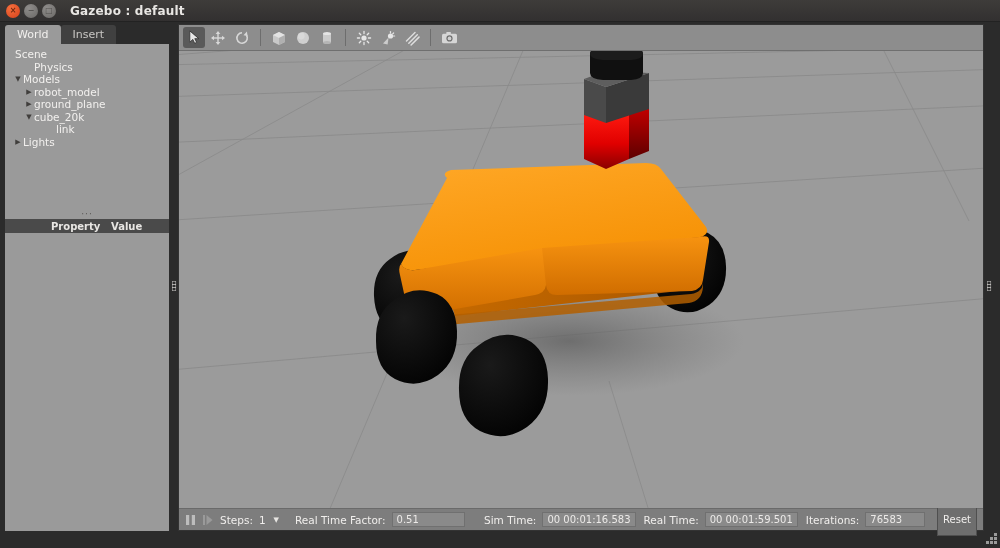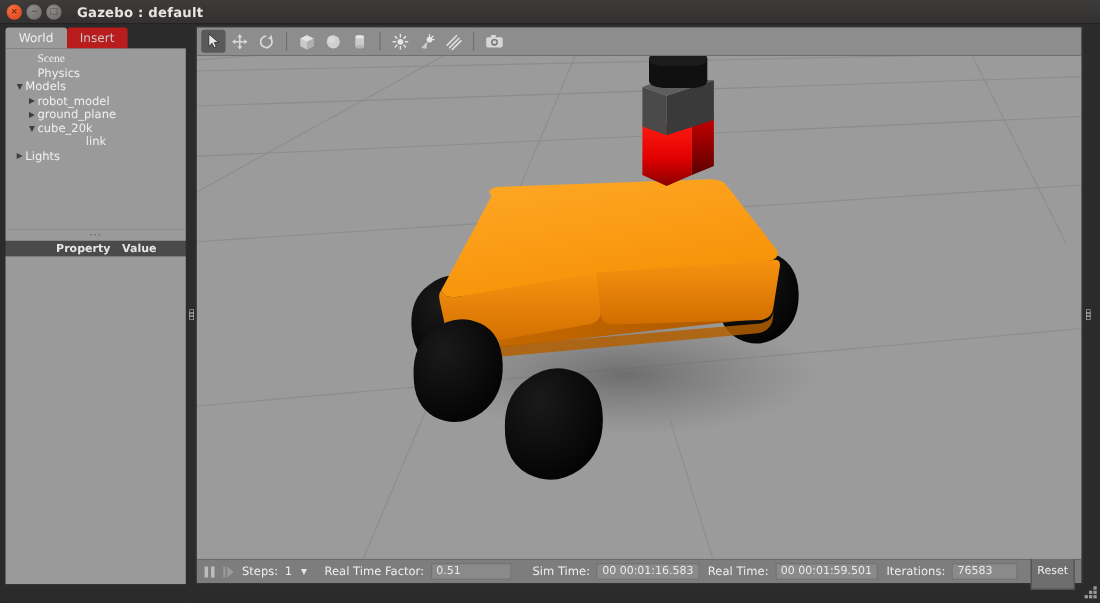--- a/index.html
+++ b/index.html
@@ -50,21 +50,21 @@
     display: flex; flex-direction: column;
   }
   #tabs { display: flex; height: 20px; align-items: flex-end; }
   .tab {
     height: 19px; padding: 0 12px;
     display: flex; align-items: center;
     font-size: 11px; color: #d8d6d3;
     border-top-left-radius: 3px; border-top-right-radius: 3px;
   }
   .tab.active { background: #9a9a9a; color: #f2f0ee; }
-  .tab.inactive { background: #b91c1c; color: #c9c7c4; }
+  .tab.inactive { background: #404040; color: #c9c7c4; }
 
   #tree-area {
     background: #9a9a9a;
     flex: 0 0 auto;
     height: 165px;
     padding: 4px 0 0 0;
     overflow: hidden;
   }
   .tree-item {
     height: 12.5px;
@@ -192,21 +192,21 @@
 
     <div id="left-panel">
 
       <div id="tabs">
         <div class="tab active">World</div>
         <div class="tab inactive">Insert</div>
       </div>
 
       <div id="tree-area">
 
-      <div class="tree-item" style="padding-left: 19px; font-family: Liberation Serif, serif;">
+      <div class="tree-item" style="">
             <span class="arrow"></span>
             <span class="tree-label">Scene</span>
           </div>
           <div class="tree-item" style="padding-left: 19px;">
             <span class="arrow"></span>
             <span class="tree-label">Physics</span>
           </div>
           <div class="tree-item" style="padding-left: 8px;">
             <span class="arrow">▼</span>
             <span class="tree-label">Models</span>
@@ -216,21 +216,21 @@
             <span class="tree-label">robot_model</span>
           </div>
           <div class="tree-item" style="padding-left: 19px;">
             <span class="arrow">▶</span>
             <span class="tree-label">ground_plane</span>
           </div>
           <div class="tree-item" style="padding-left: 19px;">
             <span class="arrow">▼</span>
             <span class="tree-label">cube_20k</span>
           </div>
-          <div class="tree-item" style="padding-left: 63px; align-items: center;">
+          <div class="tree-item" style="padding-left: 41px; align-items: center;">
             <span class="arrow"></span>
             <span class="tree-label">link</span>
           </div>
           <div class="tree-item" style="padding-left: 8px;">
             <span class="arrow">▶</span>
             <span class="tree-label">Lights</span>
           </div>
         </div>
 
       <div id="splitter-h">

